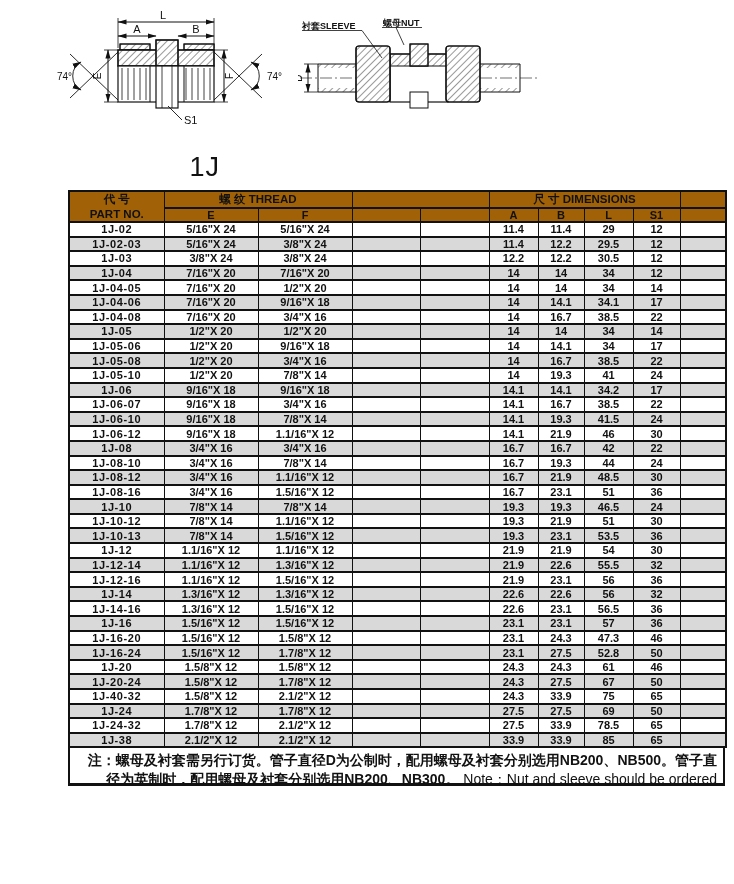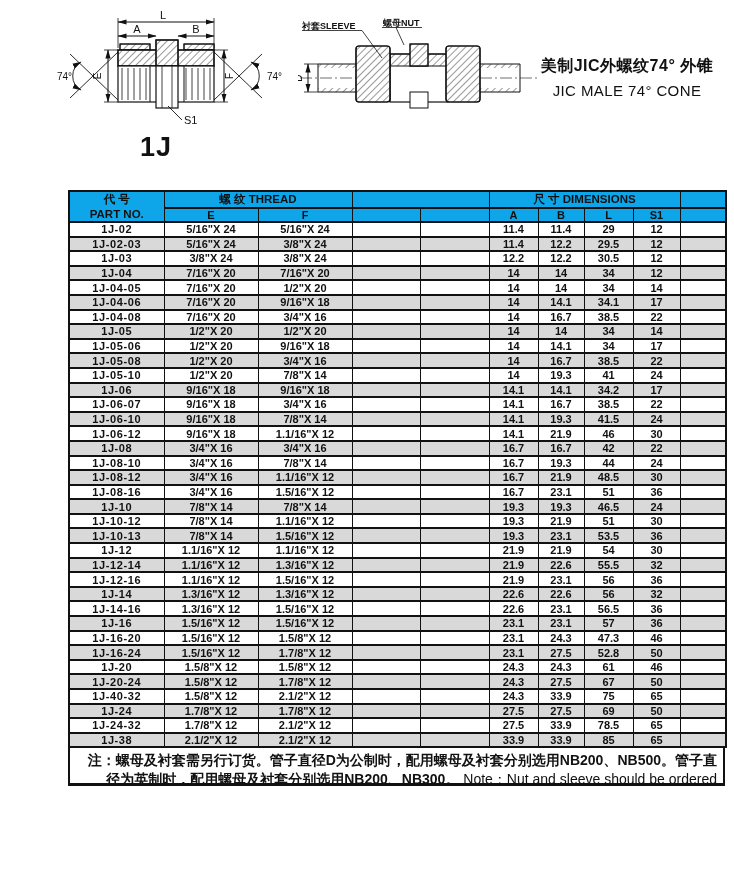--- a/index.html
+++ b/index.html
@@ -14,33 +14,33 @@
   }
   svg.drawing { position:absolute; }
   #draw-left  { left:56px;  top:10px; width:262px; height:132px; }
   #draw-right { left:298px; top:16px; width:242px; height:112px; }
   svg text { font-family:"Liberation Sans", sans-serif; fill:#111; }
 
   .title-block { position:absolute; left:524px; top:56px; width:206px; text-align:center; }
   .title-cn { font-size:16px; font-weight:bold; letter-spacing:0.5px; white-space:nowrap; }
   .title-en { font-size:15px; margin-top:5px; letter-spacing:0.4px; white-space:nowrap; }
 
-  .model-code { position:absolute; left:140px; top:132px; width:80px; text-align:left;
-                font-size:27px; font-weight:bold; letter-spacing:1px; }
+  .model-code { position:absolute; left:140px; top:152px; width:80px; text-align:right;
+                font-size:27px; font-weight:normal; letter-spacing:1px; }
 
   .table-wrap { position:absolute; left:68px; top:190px; width:657px; }
   table { border-collapse:collapse; table-layout:fixed; width:657px; border:2.5px solid #111; }
   th, td {
     border:1.5px solid #111;
     border-top-width:2px; border-bottom-width:2px;
     padding:0; text-align:center; vertical-align:middle;
     font-size:11px; font-weight:bold; color:#111;
     overflow:hidden; white-space:nowrap;
   }
-  thead th { background:#0ea5e9; }
+  thead th { background:#a16207; }
   thead tr.group-row th { height:17px; font-size:11.5px; }
   thead tr.sub-row th   { height:14px; }
   th.part-head { font-size:11px; line-height:1.25; }
   tbody td { height:14.6px; line-height:12px; }
   tbody tr.striped td { background:#d9d9d9; }
   td.part-cell { letter-spacing:0.6px; }
 
   .note-box {
     border:2.5px solid #111; border-top:none; border-bottom-width:3.5px;
     height:38px; padding:3px 6px 3px 6px;
@@ -183,24 +183,20 @@
     <g stroke="#111" stroke-width="0.8">
       <line x1="4" y1="14.5" x2="64" y2="14.5"></line>
       <line x1="64" y1="14.5" x2="84" y2="42"></line>
       <line x1="84" y1="11.5" x2="124" y2="11.5"></line>
       <line x1="98" y1="11.5" x2="106" y2="29"></line>
     </g>
     <text x="4" y="13" font-size="9" font-weight="bold">衬套SLEEVE</text>
     <text x="85" y="10" font-size="9" font-weight="bold">螺母NUT</text>
   </svg>
 
-  <div class="title-block">
-    <div class="title-cn">美制JIC外螺纹74° 外锥</div>
-    <div class="title-en">JIC MALE 74° CONE</div>
-  </div>
 
   <div class="model-code">1J</div>
 
   <div class="table-wrap">
     <table>
       <colgroup>
         <col style="width:95px">
           <col style="width:94px">
           <col style="width:94px">
         <col style="width:68px">

